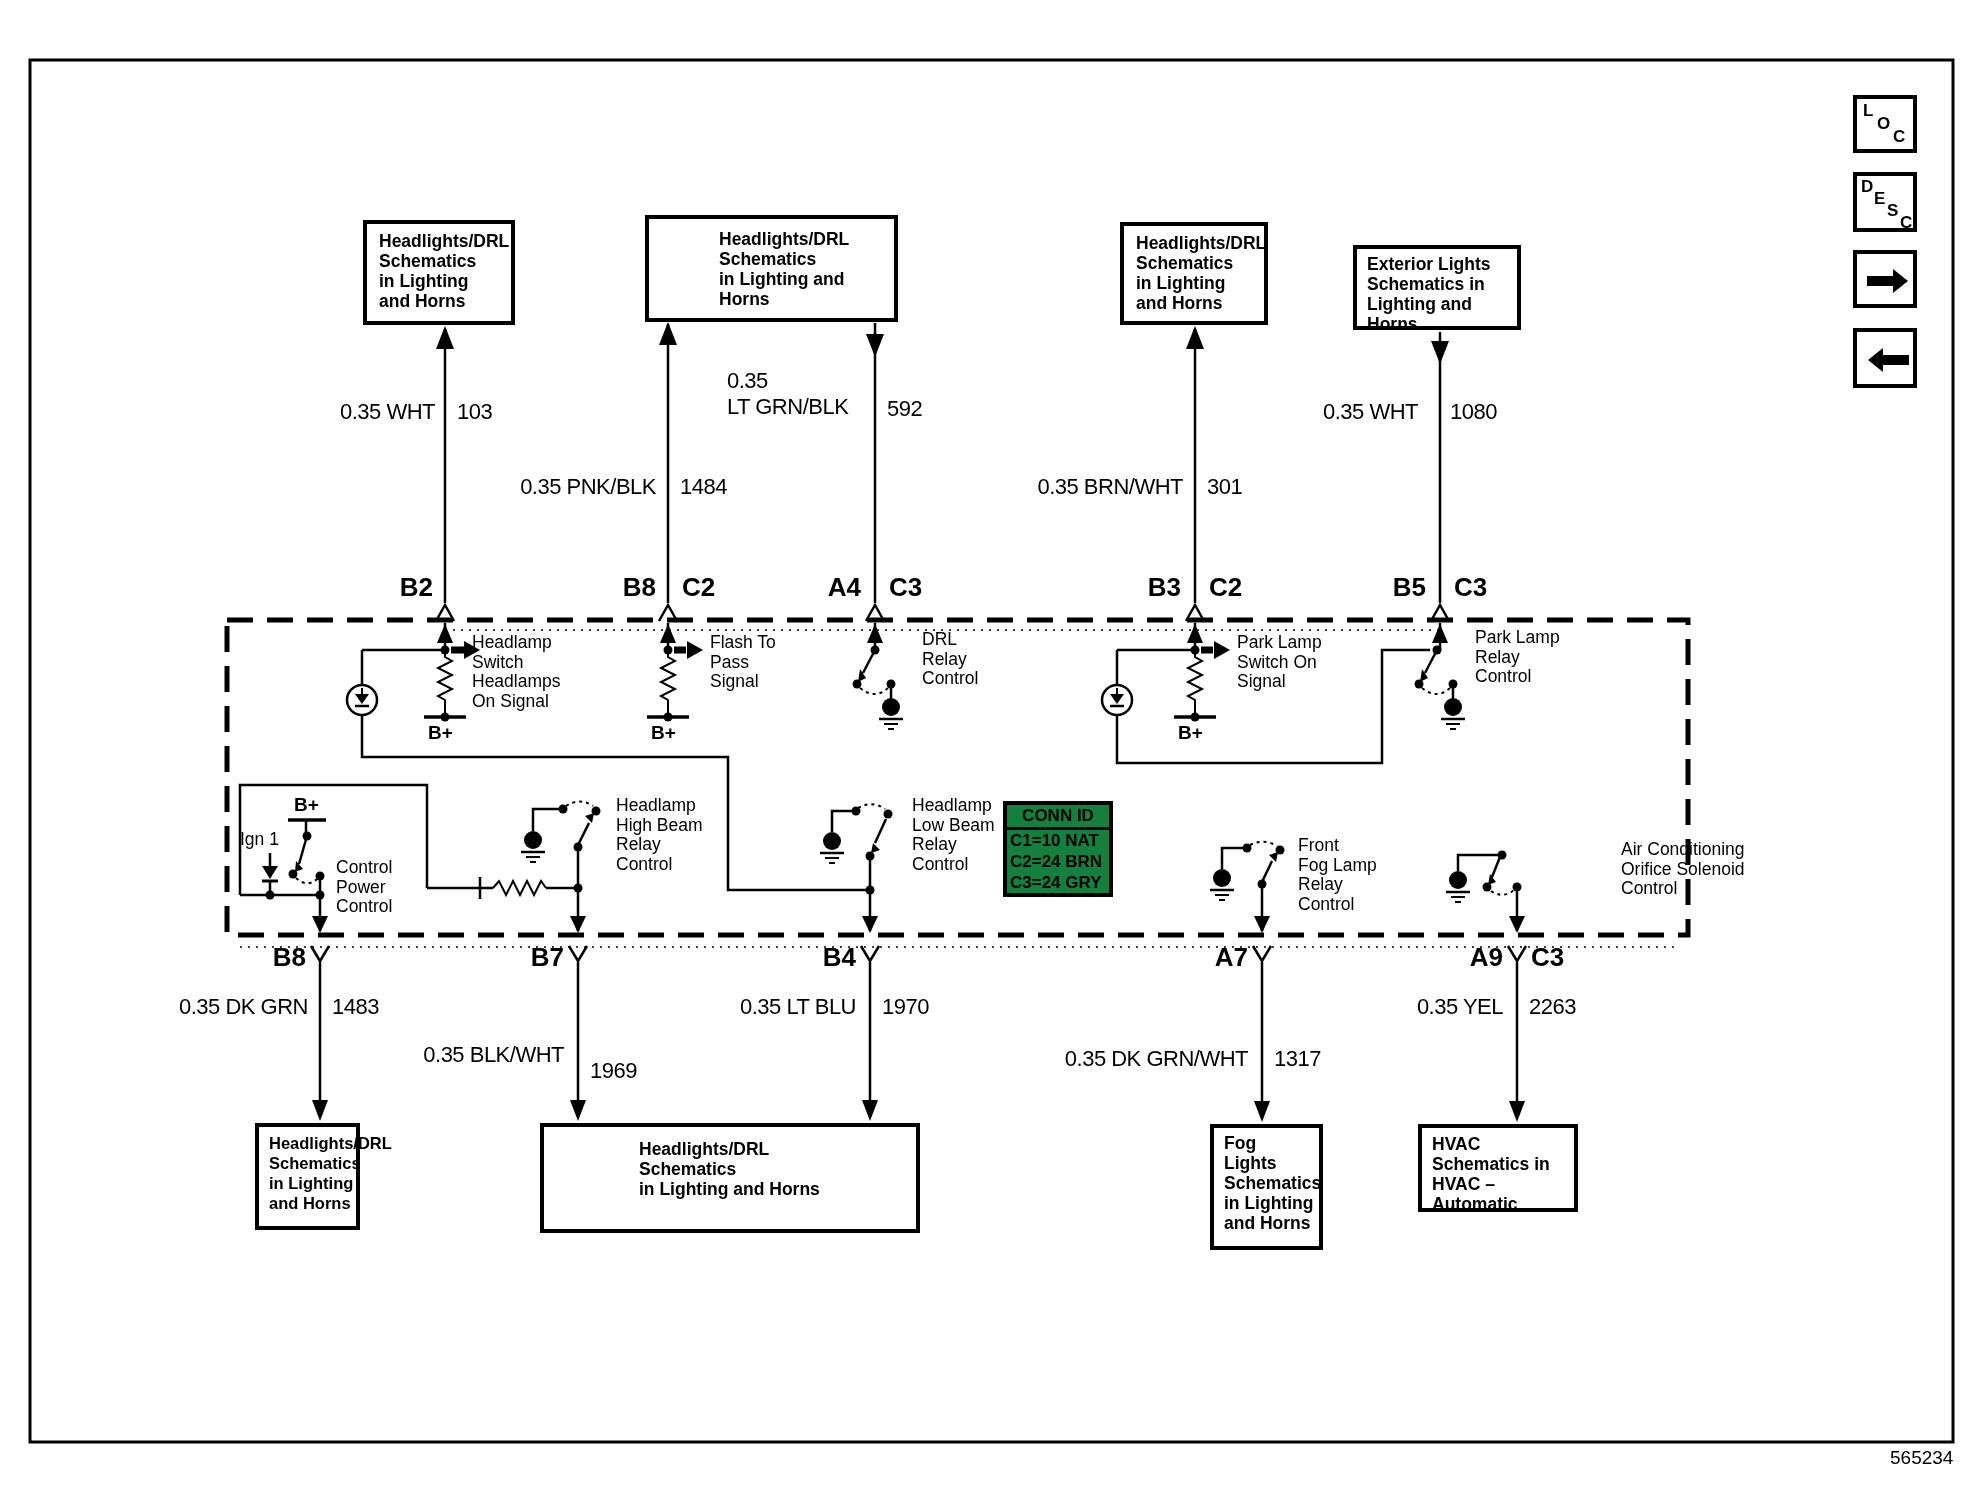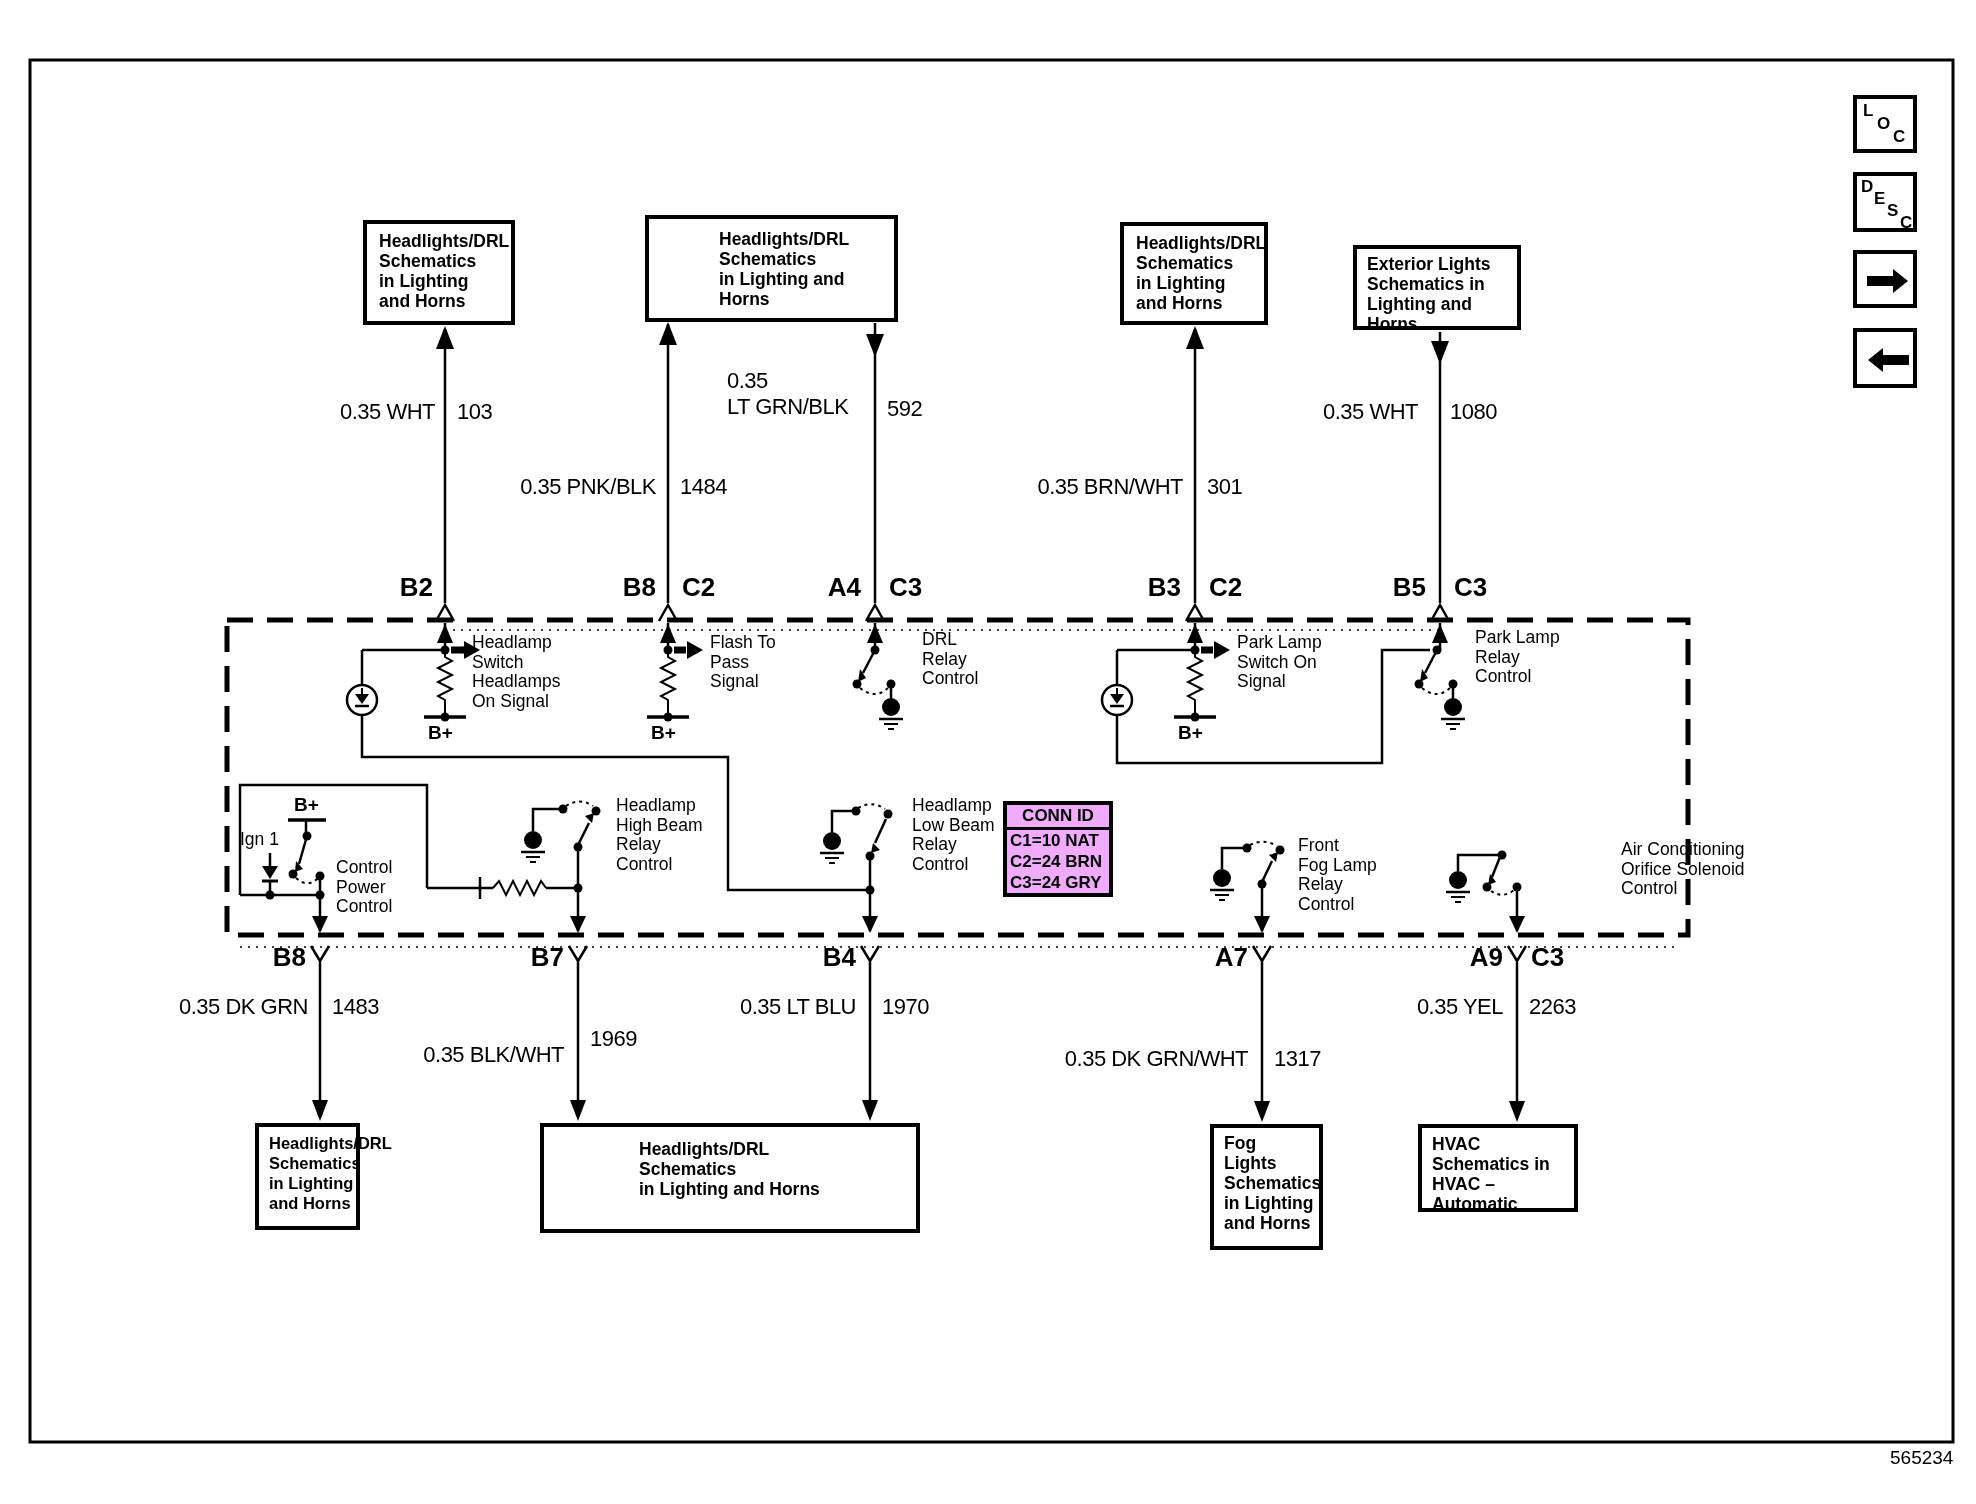--- a/index.html
+++ b/index.html
@@ -9,21 +9,21 @@
   .lbl{position:absolute;white-space:pre-line;color:#000;}
   .title{font-size:29px;font-weight:700;text-align:center;}
   .wirelbl{font-size:22px;font-weight:500;letter-spacing:-0.5px;}
   .pinlbl{font-size:26px;font-weight:600;}
   .right{text-align:right;}
   .comp{font-size:17.5px;line-height:19.5px;font-weight:500;}
   .bplus{font-size:19px;font-weight:600;}
   .refbox{position:absolute;border:4px solid #000;background:#fff;
           font-size:17.5px;line-height:20px;font-weight:600;white-space:pre-line;box-sizing:border-box;}
   .dimlbl{font-size:24px;line-height:30px;font-weight:500;}
-  .connid{position:absolute;border:4px solid #000;background:#f0abfc;box-sizing:border-box;}
+  .connid{position:absolute;border:4px solid #000;background:#15803d;box-sizing:border-box;}
   .connid .hdr{font-size:17px;font-weight:700;text-align:center;border-bottom:3px solid #000;padding:1px 2px;}
   .connid .row{font-size:17px;font-weight:700;padding:0 3px;line-height:21px;}
   .navbtn{position:absolute;width:64px;border:4px solid #000;background:#fff;box-sizing:border-box;cursor:pointer;padding:0;}
   .navbtn span{position:absolute;font-weight:700;font-size:17px;font-family:"Liberation Sans",sans-serif;}
   .figno{font-size:19px;font-weight:500;}
   .blockarrow{position:absolute;width:26px;height:10px;background:#000;}
   .blockarrow.r::after{content:"";position:absolute;left:100%;top:-7px;border-left:15px solid #000;
       border-top:12px solid transparent;border-bottom:12px solid transparent;}
   .blockarrow.l::before{content:"";position:absolute;right:100%;top:-7px;border-right:15px solid #000;
       border-top:12px solid transparent;border-bottom:12px solid transparent;}
@@ -322,21 +322,21 @@
   <div class="lbl pinlbl right" style="left:206px;top:942px;width:100px;">B8</div>
   <div class="lbl pinlbl right" style="left:464px;top:942px;width:100px;">B7</div>
   <div class="lbl pinlbl right" style="left:756px;top:942px;width:100px;">B4</div>
   <div class="lbl pinlbl right" style="left:1148px;top:942px;width:100px;">A7</div>
   <div class="lbl pinlbl right" style="left:1403px;top:942px;width:100px;">A9</div>
   <div class="lbl pinlbl" style="left:1531px;top:942px;">C3</div>
 
   <div class="lbl wirelbl right" style="left:58px;top:994px;width:250px;">0.35 DK GRN</div>
   <div class="lbl wirelbl" style="left:332px;top:994px;">1483</div>
   <div class="lbl wirelbl right" style="left:314px;top:1042px;width:250px;">0.35 BLK/WHT</div>
-  <div class="lbl wirelbl" style="left:590px;top:1026px;">1969</div>
+  <div class="lbl wirelbl" style="left:590px;top:1058px;">1969</div>
   <div class="lbl wirelbl right" style="left:606px;top:994px;width:250px;">0.35 LT BLU</div>
   <div class="lbl wirelbl" style="left:882px;top:994px;">1970</div>
   <div class="lbl wirelbl right" style="left:948px;top:1046px;width:300px;">0.35 DK GRN/WHT</div>
   <div class="lbl wirelbl" style="left:1274px;top:1046px;">1317</div>
   <div class="lbl wirelbl right" style="left:1253px;top:994px;width:250px;">0.35 YEL</div>
   <div class="lbl wirelbl" style="left:1529px;top:994px;">2263</div>
 
   <div class="lbl comp" style="left:472px;top:633px;">Headlamp
 Switch
 Headlamps

